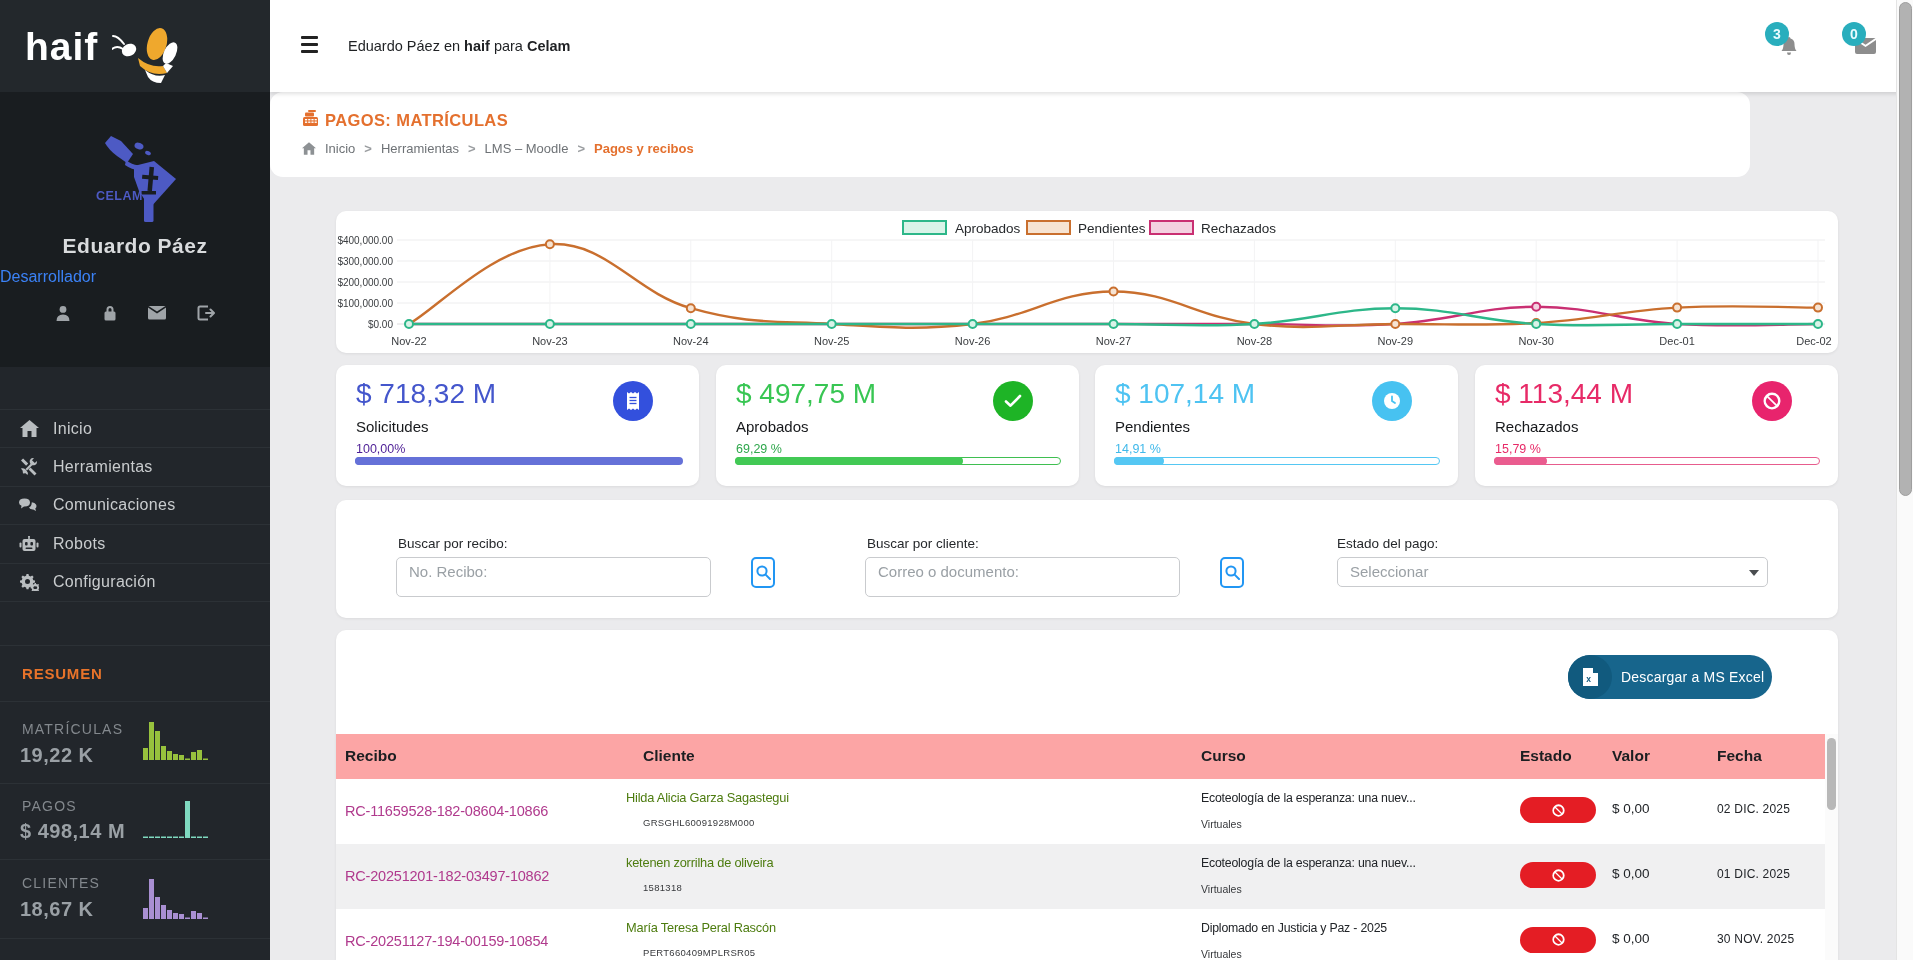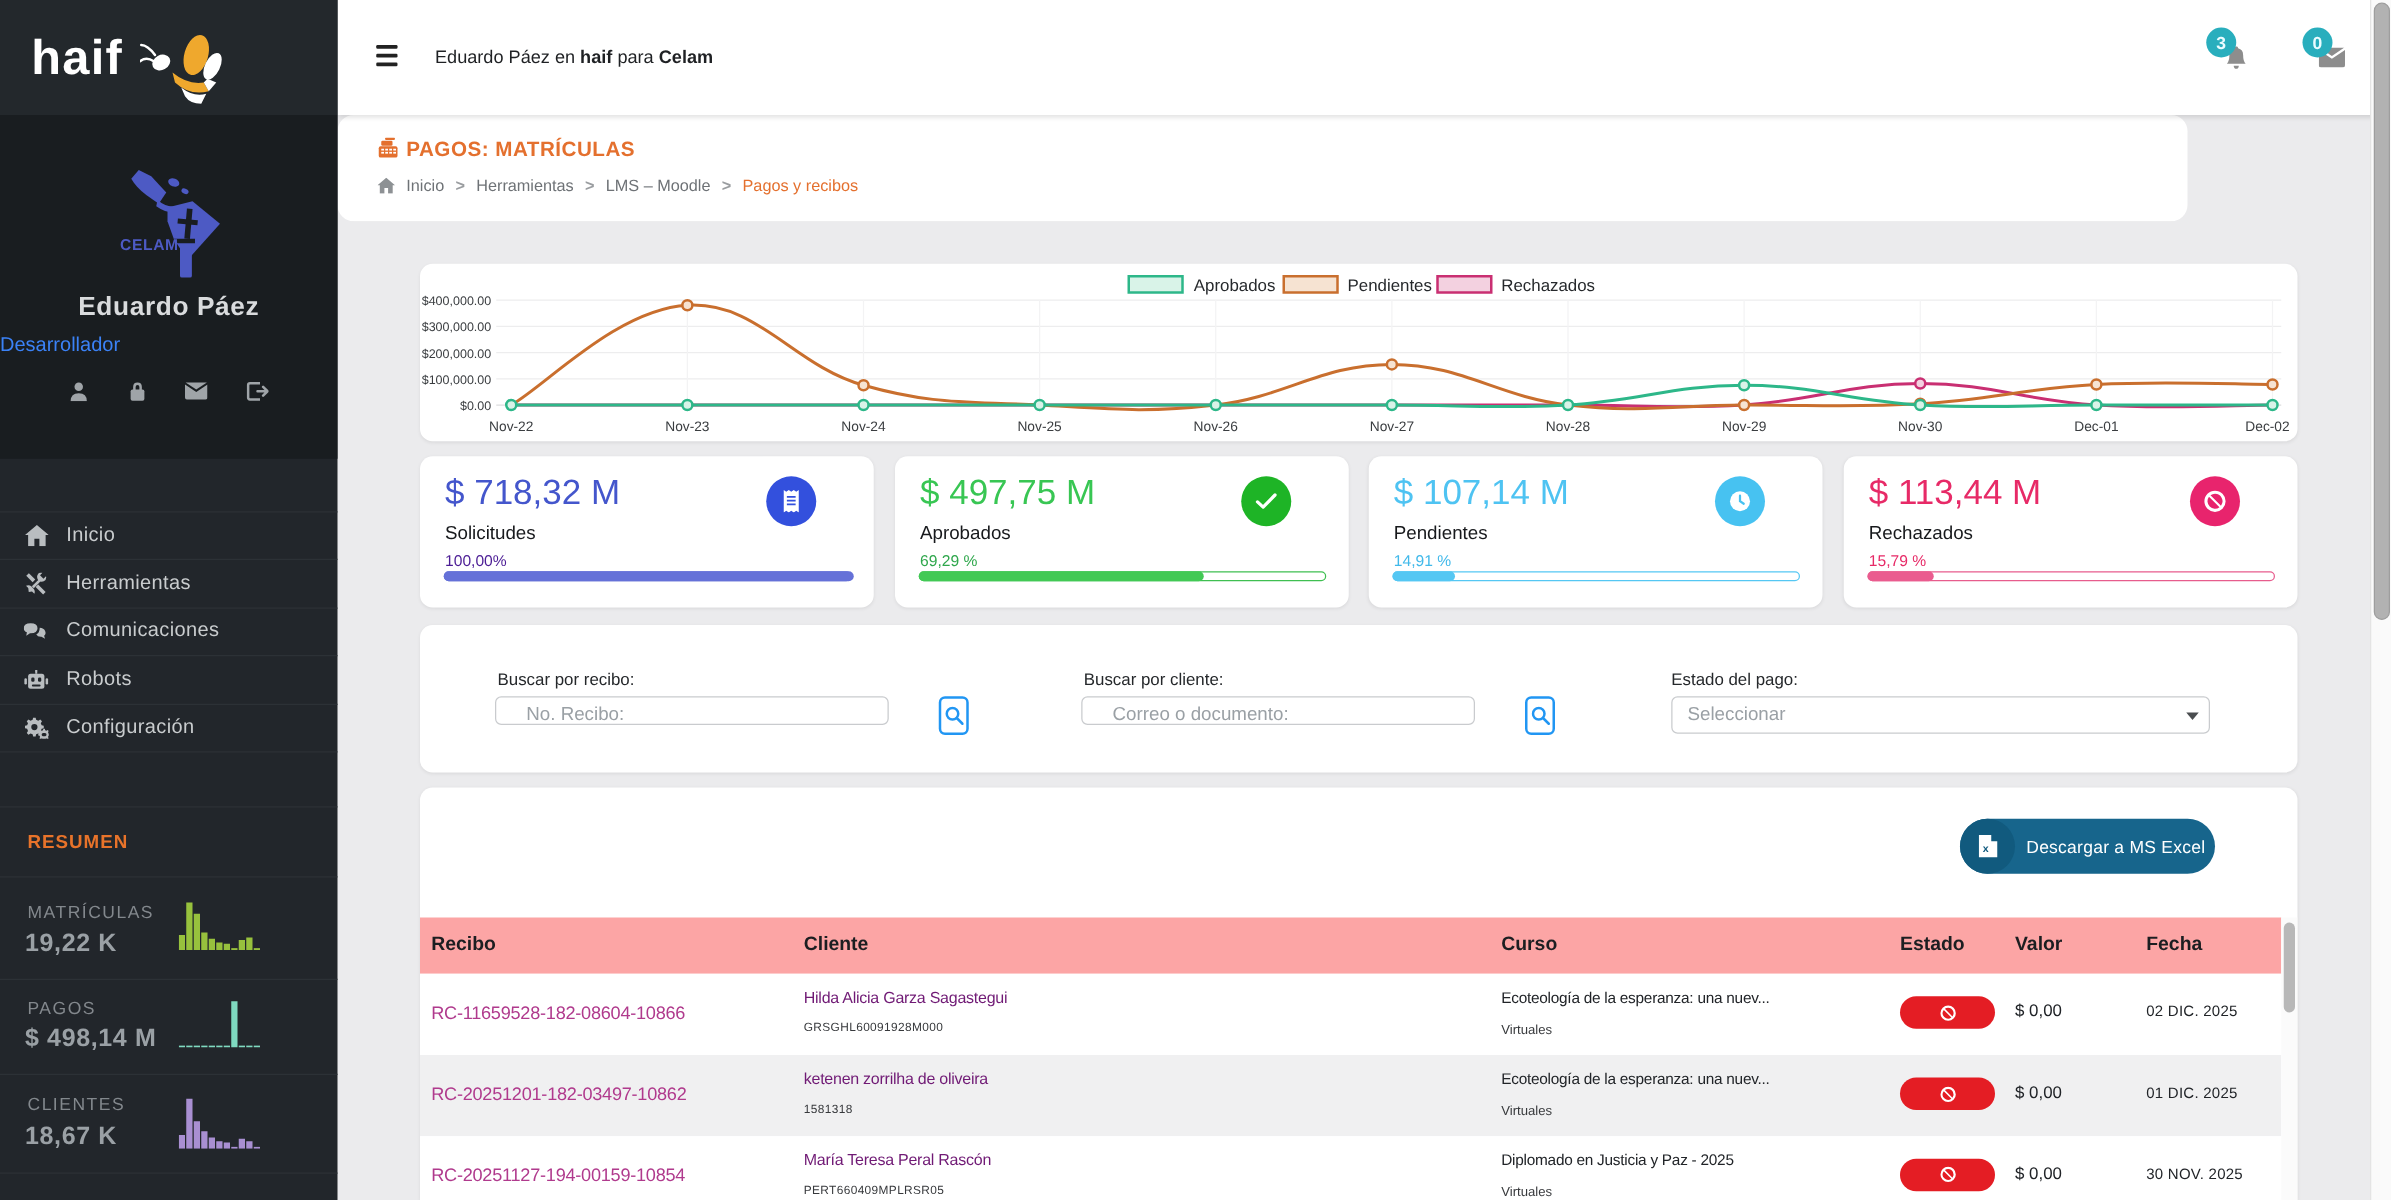--- a/index.html
+++ b/index.html
@@ -28,51 +28,51 @@
 #burger { position:absolute; left:31px; top:36px; width:17px; height:17px; }
 #burger div { height:3px; background:#222; margin-bottom:4px; border-radius:1px; }
 #whois { position:absolute; left:78px; top:38px; font-size:14.5px; color:#1f2124; }
 .badge { position:absolute; width:24px; height:24px; background:#29aebd; border-radius:50%; color:#eafcff; font-size:14px; font-weight:bold; text-align:center; line-height:24px; z-index:2; }
 
 #pagehead { position:absolute; left:270px; top:92px; width:1480px; height:85px; background:#fff;border-radius:13px; }
 #ptitle { position:absolute; left:55px; top:19px; color:#e4702e; font-size:16.5px; font-weight:bold; letter-spacing:.4px; }
 #crumbs { position:absolute; left:32px; top:49px; font-size:13px; color:#6e7276; display:flex; align-items:center; }
 #crumbs span { margin-right:9px; }
 #crumbs .sep { color:#9a9da0; font-size:13px; font-weight:bold; }
-#crumbs .last { color:#e4702e; font-weight:normal; }
+#crumbs .last { color:#e4702e; font-weight:bold; }
 
 #content { position:absolute; left:270px; top:177px; width:1643px; height:783px; background:#ebebed; }
 .card { position:absolute; background:#fff; border-radius:10px; box-shadow:0 1px 3px rgba(0,0,0,.07); }
 #chartcard { left:66px; top:34px; width:1502px; height:142px; }
 
 .scard { position:absolute; top:188px; width:363px; height:121px; background:#fff; border-radius:10px; box-shadow:0 1px 3px rgba(0,0,0,.07); }
 .scard .amt { position:absolute; left:20px; top:13px; font-size:28px; letter-spacing:0; }
 .scard .lbl { position:absolute; left:20px; top:53px; font-size:15px; color:#17191c; }
 .scard .pct { position:absolute; left:20px; top:77px; font-size:12.5px; }
 .scard .bar { position:absolute; left:19px; top:92px; width:326px; height:8px; border-radius:4px; border:1px solid; background:#fff; }
 .scard .fill { position:absolute; left:-1px; top:-1px; height:8px; border-radius:4px; }
 .scard .circ { position:absolute; left:277px; top:16px; width:40px; height:40px; border-radius:50%; display:flex; align-items:center; justify-content:center; }
 
 #filtercard { left:66px; top:323px; width:1502px; height:118px; }
 .flabel { position:absolute; top:36px; font-size:13.5px; color:#25282b; }
-.finput { position:absolute; top:57px; height:23px; border:1px solid #c9cbce; border-radius:5px; background:#fff; color:#9aa0a5; font-size:15px; line-height:28px; padding-left:24px; }
+.finput { position:absolute; top:57px; height:40px; border:1px solid #c9cbce; border-radius:5px; background:#fff; color:#9aa0a5; font-size:15px; line-height:28px; padding-left:12px; }
 .fbtn { position:absolute; top:57px; width:24px; height:31px; border:2px solid #2196f3; border-radius:5px; display:flex; align-items:center; justify-content:center; background:#fff; }
 #fselect { position:absolute; left:1001px; top:57px; width:431px; height:30px; border:1px solid #c9cbce; border-radius:5px; color:#9aa0a5; font-size:15px; line-height:28px; padding-left:12px; }
 #fselect:after { content:""; position:absolute; right:8px; top:12px; border-left:5.5px solid transparent; border-right:5.5px solid transparent; border-top:6.5px solid #4a4d50; }
 
 #tablecard { left:66px; top:453px; width:1502px; height:330px; border-radius:10px 10px 0 0; overflow:hidden; }
 #xlsbtn { position:absolute; left:1232px; top:25px; width:204px; height:44px; background:#17658c; border-radius:22px; color:#fff; font-size:15.5px; }
 #xlsbtn .xc { position:absolute; left:0; top:0; width:44px; height:44px; border-radius:50%; background:#115a7e; display:flex; align-items:center; justify-content:center; }
 #xlsbtn .xt { position:absolute; left:53px; letter-spacing:.2px; white-space:nowrap; font-size:14px; top:14px; }
 #thead { position:absolute; left:0; top:104px; width:1489px; height:45px; background:#fca5a5; }
 #thead div { position:absolute; top:13px; font-size:15.5px; font-weight:bold; color:#1c1e21; }
 .trow { position:absolute; left:0; width:1489px; height:64.8px; background:#fff; }
 .trow.alt { background:#f0f0f1; }
 .rlink { position:absolute; left:9px; top:24px; font-size:14.5px; color:#b03a8d; letter-spacing:-0.2px; }
-.cname { position:absolute; left:307px; top:11px; font-size:12.8px; color:#701a75; letter-spacing:-0.2px; }
+.cname { position:absolute; left:290px; top:11px; font-size:12.8px; color:#4d7c0f; letter-spacing:-0.2px; }
 .ccode { position:absolute; left:307px; top:38px; font-size:9.5px; color:#37393c; letter-spacing:.3px; }
 .crso  { position:absolute; left:865px; top:12px; font-size:12.3px; color:#212428; letter-spacing:-0.2px; }
 .crsub { position:absolute; left:865px; top:39px; font-size:10.5px; color:#37393c; }
 .pill { position:absolute; left:1184px; top:18px; width:76px; height:26px; background:#e41d24; border-radius:13px; display:flex; align-items:center; justify-content:center; }
 .val { position:absolute; left:1276px; top:22px; font-size:13.5px; color:#212428; }
 .fecha { position:absolute; left:1381px; top:23px; font-size:12px; color:#212428; letter-spacing:.2px; }
 #tscroll { position:absolute; left:1489px; top:104px; width:13px; height:226px; background:#fbfbfb; }
 #tscroll .thumb { position:absolute; left:2px; top:4px; width:9px; height:72px; background:#b8b8b8; border-radius:5px; }
 
 #pagescroll { position:absolute; right:0; top:0; width:17px; height:960px; background:#fafafa; z-index:10; border-left:1px solid #e4e4e4; }

